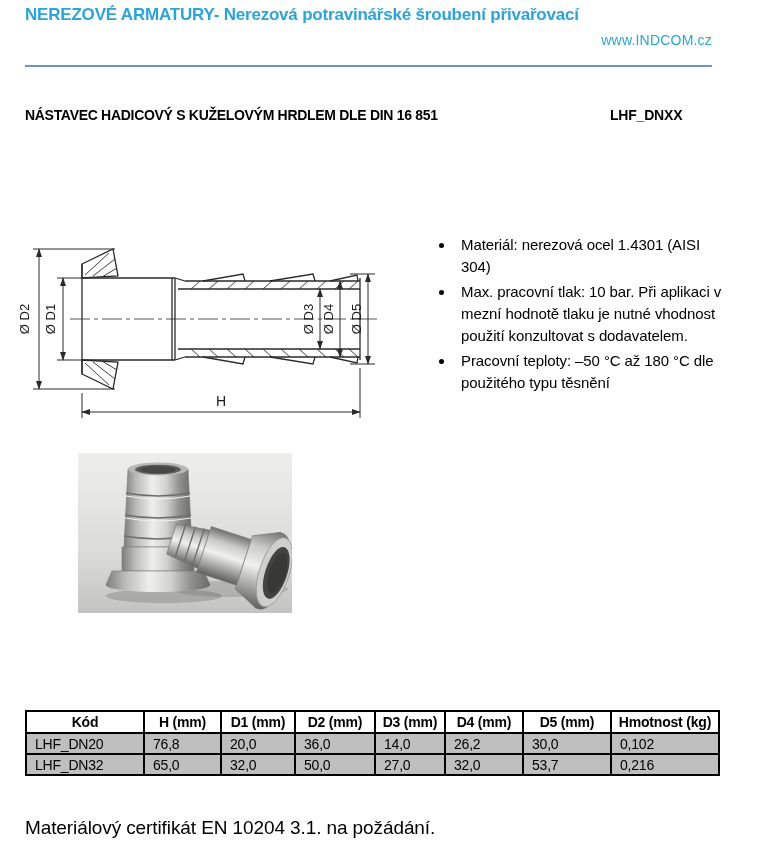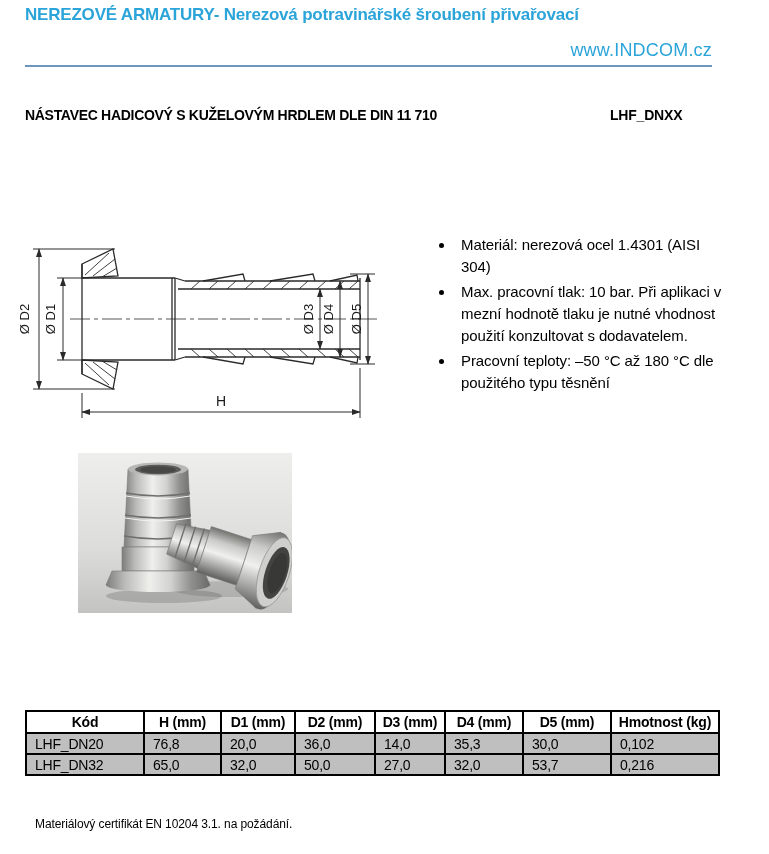--- a/index.html
+++ b/index.html
@@ -16,22 +16,22 @@
     color:#000;
     overflow:hidden;
   }
   .abs{position:absolute;}
   .page-title{
     left:25px;top:5px;width:700px;
     font-size:17px;font-weight:bold;letter-spacing:-0.2px;
     color:var(--accent-blue);
   }
   .website{
-    top:40px;right:57px;
-    font-size:18px;color:var(--accent-blue);
+    top:32px;right:57px;
+    font-size:14px;color:var(--accent-blue);
     letter-spacing:0.2px;
   }
   .rule{
     left:25px;top:65px;width:687px;height:2px;
     background:var(--rule-blue);
   }
   .prod-heading{
     left:25px;top:107px;
     font-size:14px;font-weight:bold;letter-spacing:-0.3px;
   }
@@ -48,30 +48,30 @@
   .bullets ul{list-style:disc outside;padding-left:28px;}
   .bullets li{margin-bottom:3px;padding-left:6px;}
   .bullets li.gap{margin-top:0;}
   .photo{left:78px;top:453px;width:214px;height:160px;}
   .spec-table{left:25px;top:710px;}
   table{border-collapse:collapse;table-layout:fixed;width:693px;font-size:14px;letter-spacing:-0.2px;}
   th,td{border:2px solid #000;height:21px;overflow:hidden;white-space:nowrap;margin-top:28px;}
   th{font-weight:bold;text-align:center;padding:2px 1px;}
   td{padding:1px 14px 1px 8px;text-align:left;}
   tr.gray td{background:var(--row-gray);}
-  .footer-note{left:35px;top:817px;font-size:12px;letter-spacing:-0.1px;}
+  .footer-note{left:25px;top:817px;font-size:19px;letter-spacing:-0.1px;}
 </style>
 </head>
 <body>
 
 <div class="abs page-title">NEREZOVÉ ARMATURY- Nerezová potravinářské šroubení přivařovací</div>
 <div class="abs website">www.INDCOM.cz</div>
 <div class="abs rule"></div>
 
-<div class="abs prod-heading">NÁSTAVEC HADICOVÝ S KUŽELOVÝM HRDLEM DLE DIN 11 710</div>
+<div class="abs prod-heading">NÁSTAVEC HADICOVÝ S KUŽELOVÝM HRDLEM DLE DIN 16 851</div>
 <div class="abs prod-code">LHF_DNXX</div>
 
 <div class="abs drawing">
   <svg width="392" height="206" viewBox="0 0 392 206">
     <defs>
       <marker id="arr" viewBox="0 0 10 10" refX="9.2" refY="5" markerWidth="9" markerHeight="9" orient="auto-start-reverse">
         <path d="M0,1.6 L10,5 L0,8.4 Z" fill="#2a2a2a"></path>
       </marker>
     </defs>
 
@@ -250,21 +250,21 @@
         <th>Hmotnost (kg)</th>
       </tr>
     </thead>
     <tbody>
       <tr class="gray">
         <td>LHF_DN20</td>
         <td>76,8</td>
         <td>20,0</td>
         <td>36,0</td>
         <td>14,0</td>
-        <td>35,3</td>
+        <td>26,2</td>
         <td>30,0</td>
         <td>0,102</td>
       </tr>
       <tr class="gray">
         <td>LHF_DN32</td>
         <td>65,0</td>
         <td>32,0</td>
         <td>50,0</td>
         <td>27,0</td>
         <td>32,0</td>

